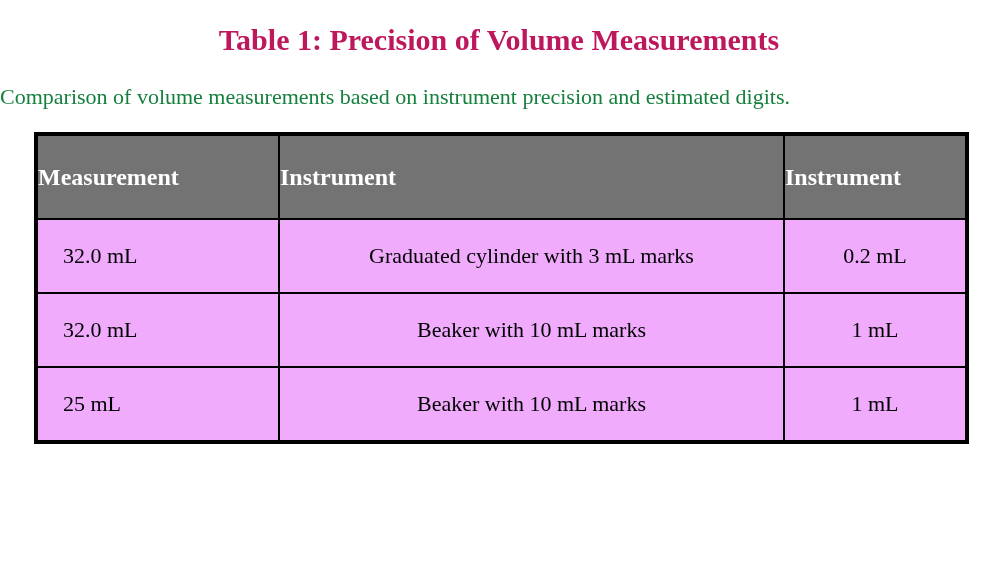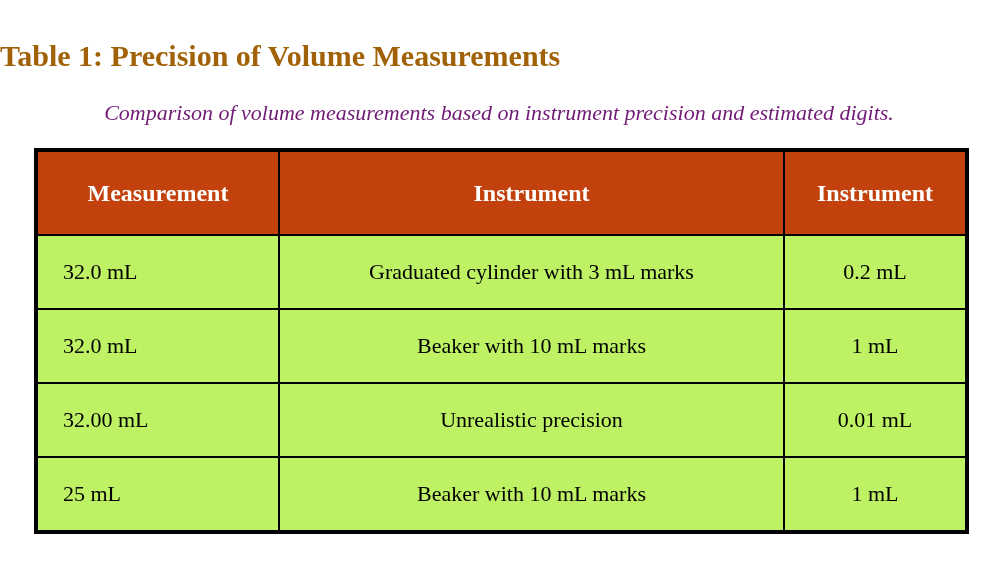--- a/index.html
+++ b/index.html
@@ -13,61 +13,59 @@
     font-family: "Liberation Serif", "DejaVu Serif", serif;
     color: #000000;
     overflow: hidden;
   }
   .page {
     width: 998px;
     height: 578px;
     background: #ffffff;
   }
   .title {
-    padding-top: 38px;
-    text-align: left;
+    padding-top: 22px;
+    text-align: center;
     font-weight: bold;
     font-size: 30px;
     line-height: 36px;
-    color: #a16207;
+    color: #be185d;
   }
   .subtitle {
     margin-top: 26px;
-    text-align: center;
-    font-style: italic;
     font-size: 22px;
     line-height: 26px;
-    color: #701a75;
+    color: #15803d;
   }
   table.data-table {
     border-collapse: collapse;
     table-layout: fixed;
     margin: 22px 0 0 34px;
     width: 931px;
     border: 4px solid #000000;
   }
   table.data-table th {
-    background: #c2410c;
+    background: #737373;
     color: #ffffff;
     font-weight: bold;
     font-size: 24px;
     height: 82px;
     padding: 0;
-    text-align: center;
+    text-align: left;
     vertical-align: middle;
     border: 2px solid #000000;
   }
   table.data-table td {
     border: 2px solid #000000;
     font-size: 22px;
     height: 72px;
     padding: 0;
     text-align: center;
     vertical-align: middle;
-    background: #bef264;
+    background: #f0abfc;
     color: #000000;
   }
   table.data-table td.col-measurement {
     text-align: left;
     padding-left: 25px;
   }
   col.c1 { width: 243px; }
   col.c2 { width: 505px; }
   col.c3 { width: 183px; }
 </style>
@@ -98,25 +96,20 @@
         <td class="col-measurement">32.0 mL</td>
         <td>Graduated cylinder with 3 mL marks</td>
         <td>0.2 mL</td>
       </tr>
       <tr>
         <td class="col-measurement">32.0 mL</td>
         <td>Beaker with 10 mL marks</td>
         <td>1 mL</td>
       </tr>
       <tr>
-        <td class="col-measurement">32.00 mL</td>
-        <td>Unrealistic precision</td>
-        <td>0.01 mL</td>
-      </tr>
-      <tr>
         <td class="col-measurement">25 mL</td>
         <td>Beaker with 10 mL marks</td>
         <td>1 mL</td>
       </tr>
     </tbody>
   </table>
 
 </div>
 
 </body></html>

